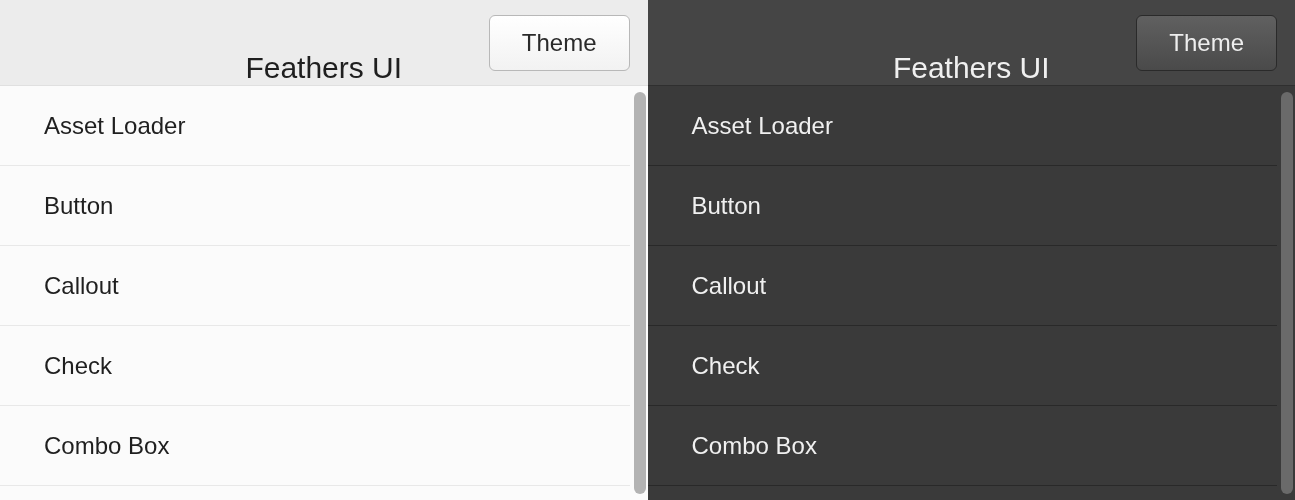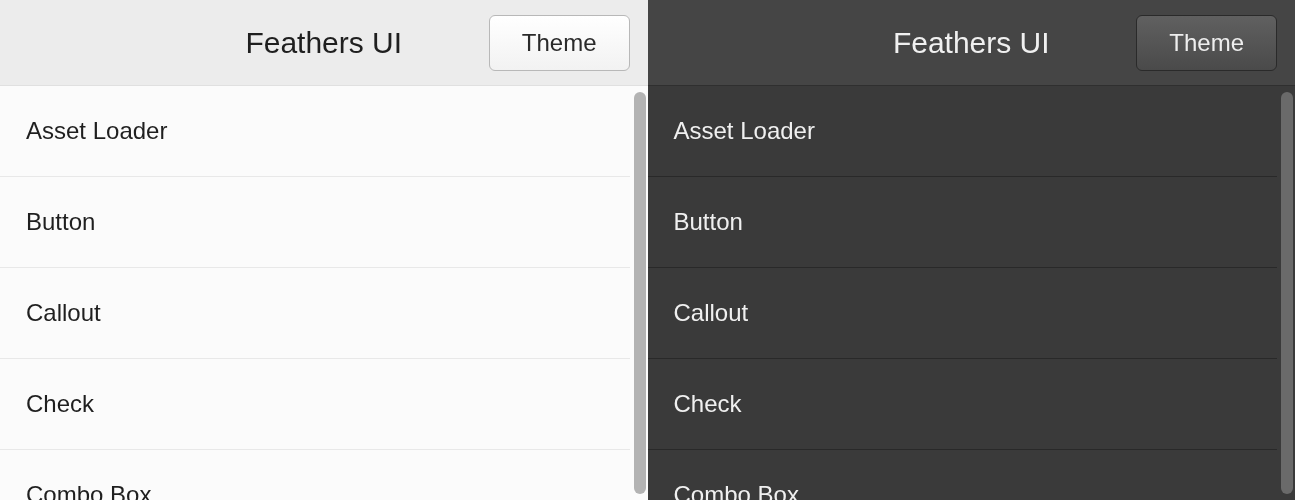--- a/index.html
+++ b/index.html
@@ -72,21 +72,21 @@
       border-bottom: 1px solid #292929;
       color: #f0f0f0;
     }
     .panel.dark .scrollbar-thumb {
       background: #6a6a6a;
     }
     
     .header {
       height: 86px;
       display: flex;
-      align-items: center;
+      align-items: flex-end;
       justify-content: center;
       position: relative;
       flex-shrink: 0;
     }
     .title {
       font-size: 30px;
       font-weight: 400;
     }
     .theme-btn {
       position: absolute;
@@ -105,24 +105,24 @@
     .list-wrapper {
       flex: 1;
       position: relative;
       overflow: hidden;
     }
     .list {
       width: calc(100% - 18px);
       height: 100%;
     }
     .list-item {
-      height: 91px;
+      height: 80px;
       display: flex;
       align-items: center;
-      padding-left: 26px;
+      padding-left: 44px;
       font-size: 24px;
       cursor: pointer;
     }
     .scrollbar-track {
       position: absolute;
       right: 2px;
       top: 6px;
       bottom: 6px;
       width: 12px;
     }

